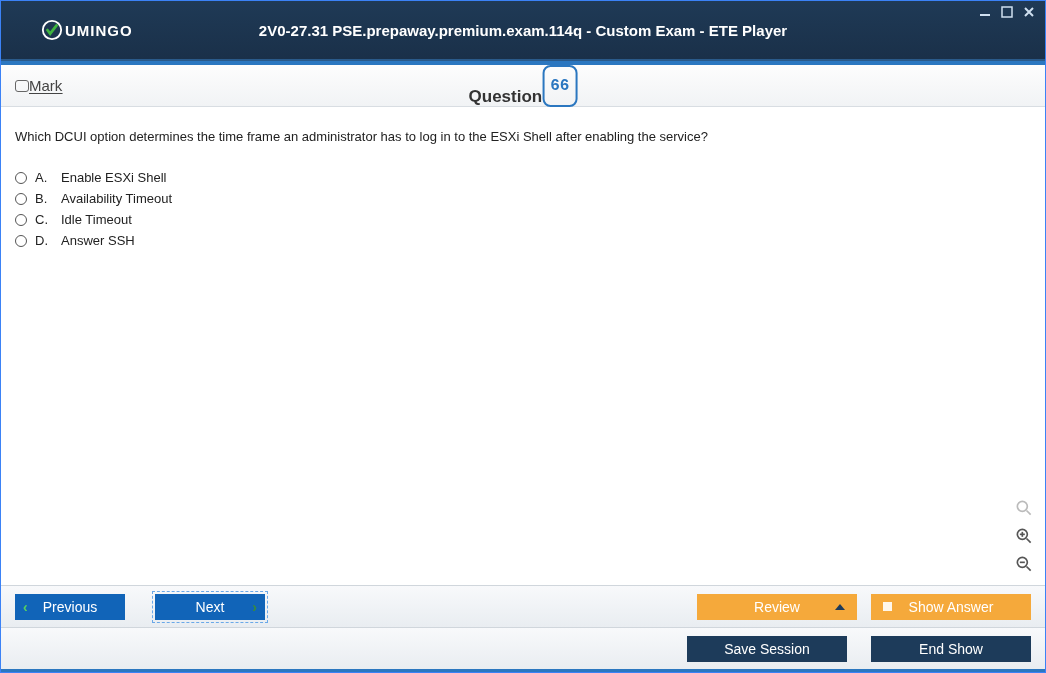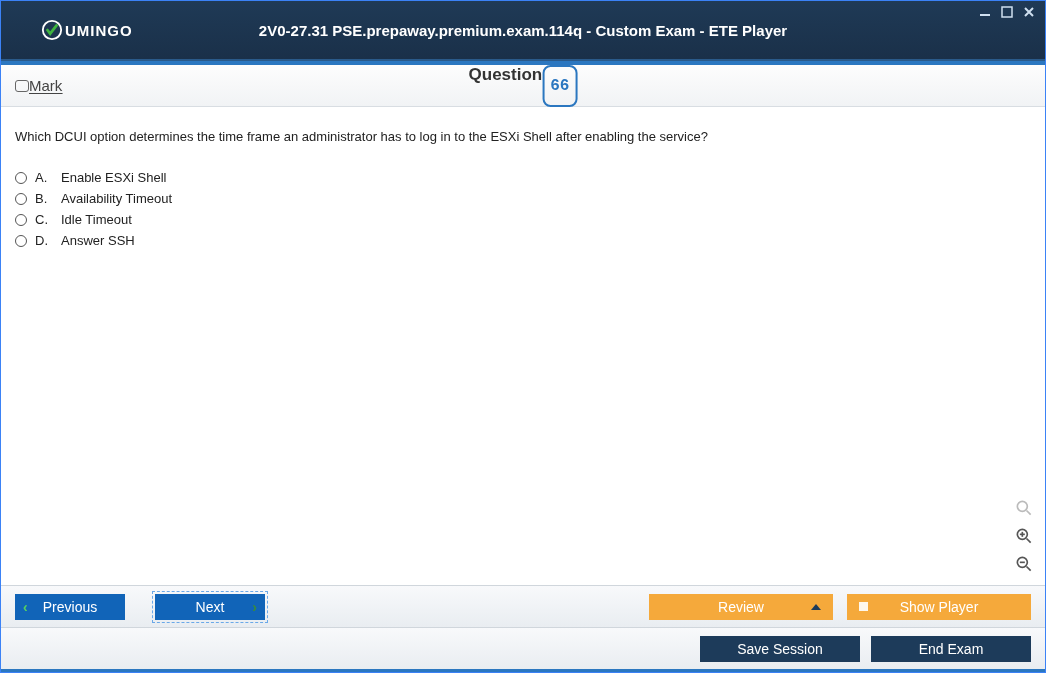--- a/index.html
+++ b/index.html
@@ -82,21 +82,21 @@
     border: 1.5px solid #666;
     border-radius: 3px;
   }
   .mark-label { text-decoration: underline; text-underline-offset: 2px; }
   .mark-label::first-letter { }
   .question-info {
     position: absolute;
     left: 50%;
     transform: translateX(-50%);
     display: flex;
-    align-items: flex-start;
+    align-items: flex-end;
     font-size: 17px;
     color: #555;
   }
   .q-word { font-weight: 700; color: #333; }
   .q-num {
     border: 2px solid #2b77c0;
     border-radius: 8px;
     color: #2b77c0;
     font-weight: 700;
     padding: 10px 6px;
@@ -155,21 +155,21 @@
     gap: 14px;
   }
   .toolbar2 {
     background: linear-gradient(to bottom, #f8f9fb 0%, #e9edf1 100%);
     border-top: 1px solid #d0d6dc;
     height: 42px;
     display: flex;
     align-items: center;
     justify-content: flex-end;
     padding: 0 14px;
-    gap: 11px;
+    gap: 24px;
   }
   .btn {
     height: 26px;
     display: flex;
     align-items: center;
     justify-content: center;
     font-size: 14px;
     cursor: pointer;
     position: relative;
     color: #fff;
@@ -181,21 +181,21 @@
   .btn-blue.next {
     outline: 1px dashed #6aa8e8;
     outline-offset: 2px;
     margin-left: 16px;
   }
   .chev { position: absolute; font-size: 14px; font-weight: bold; }
   .chev.left { left: 8px; color: #55d060; }
   .chev.right { right: 8px; color: #3a8c3a; }
   .btn-orange {
     background: #f5a93b;
-    width: 184px;
+    width: 160px;
     text-align: center;
   }
   .btn-darkblue {
     background: #1d3b5a;
     width: 160px;
   }
   .spacer { flex: 1; }
   .tri-up {
     position: absolute;
     right: 12px;
@@ -318,27 +318,27 @@
       <span>Next</span>
       <span class="chev right">›</span>
     </div>
     <div class="spacer"></div>
     <div class="btn btn-orange">
       <span>Review</span>
       <span class="tri-up"></span>
     </div>
     <div class="btn btn-orange">
       <span class="stop-sq"></span>
-      <span>Show Player</span>
+      <span>Show Answer</span>
     </div>
   </div>
 
   <div class="toolbar2">
     <div class="btn btn-darkblue">
       <span>Save Session</span>
     </div>
     <div class="btn btn-darkblue">
-      <span>End Exam</span>
+      <span>End Show</span>
     </div>
   </div>
 
   <div class="bottom-edge"></div>
 </div>
 
 </body></html>

